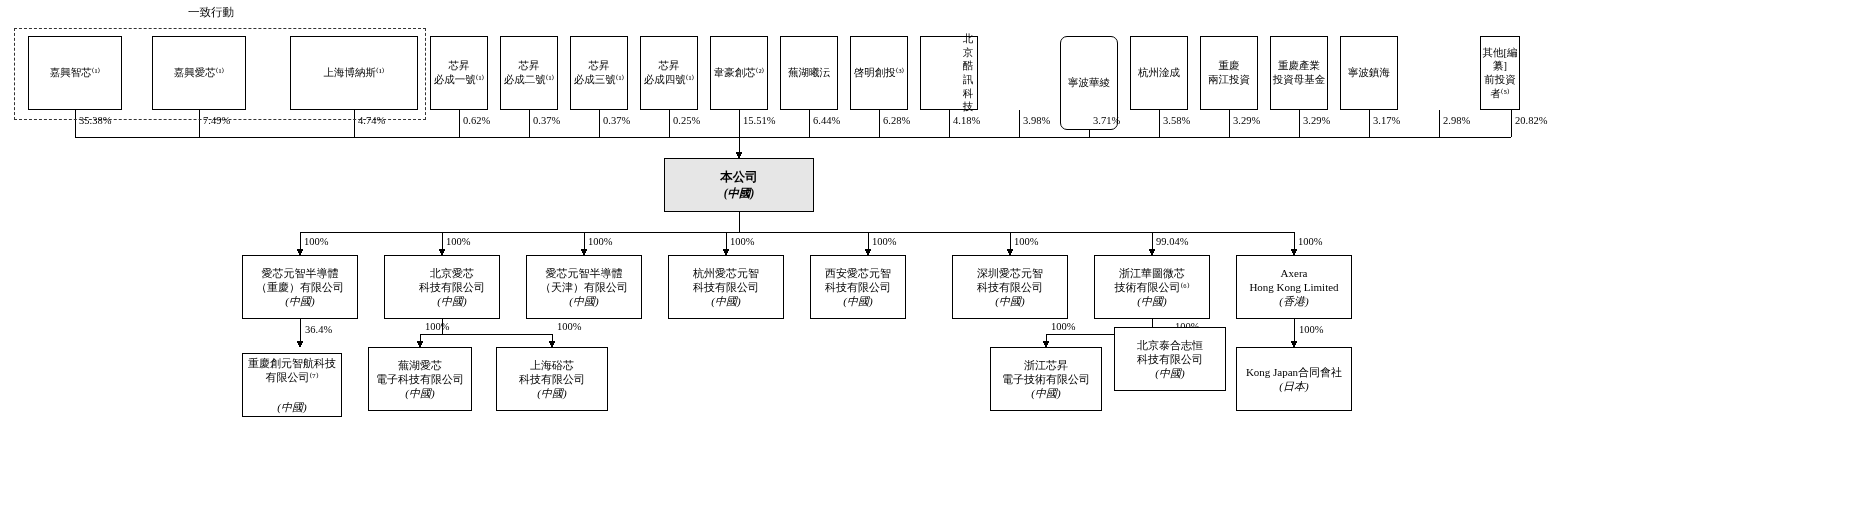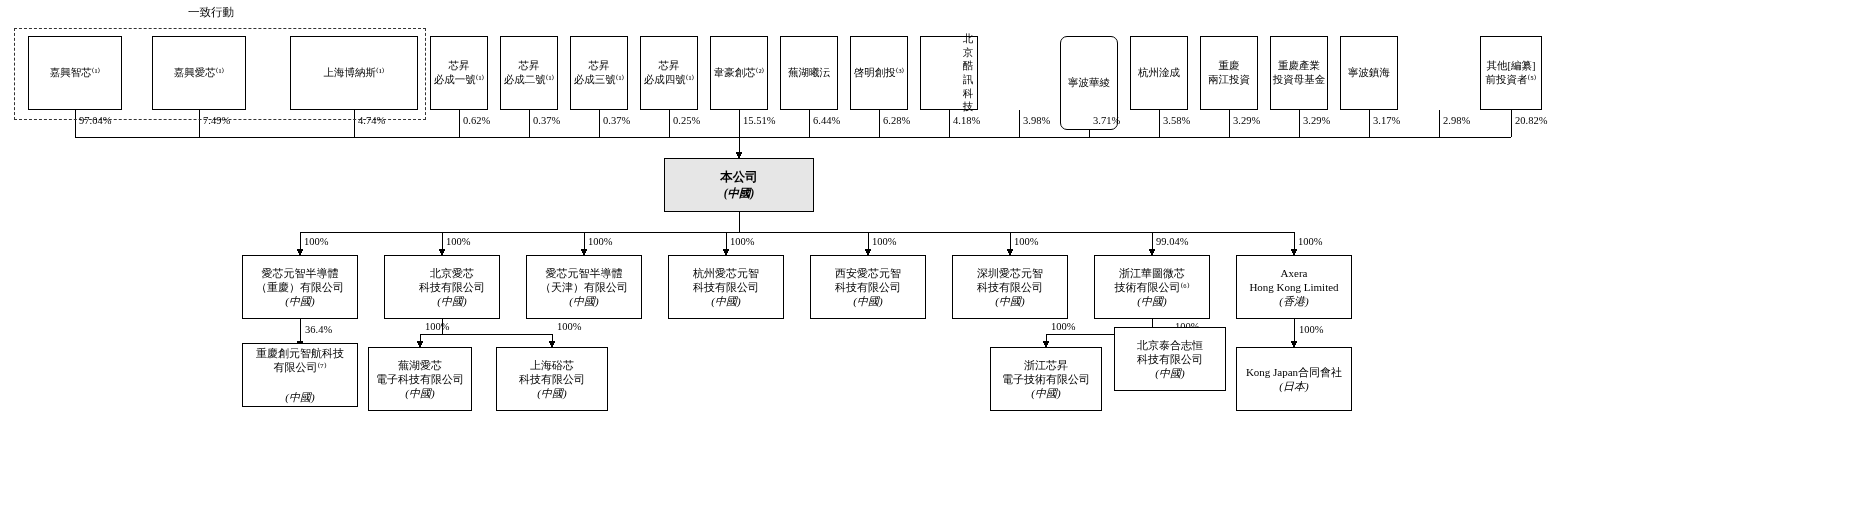--- a/index.html
+++ b/index.html
@@ -85,21 +85,21 @@
   <div class="dashed-box"></div>
   <div class="concert-label">一致行動</div>
 
   <div class="node company" style="left:664px; top:158px; width:150px; height:54px;">
     <div class="nm">本公司</div>
     <div class="rg">(中國)</div>
   </div>
 <div class="node sh" style="left: 28px; top: 36px; width: 94px; height: 74px;">
       <div class="nm">嘉興智芯⁽¹⁾</div>
     </div>
-    <div class="pct" style="left: 79px; top: 115px;">97.04%</div>
+    <div class="pct" style="left: 79px; top: 115px;">35.38%</div>
     <div class="node sh" style="left: 152px; top: 36px; width: 94px; height: 74px;">
       <div class="nm">嘉興愛芯⁽¹⁾</div>
     </div>
     <div class="pct" style="left: 203px; top: 115px; font-family: Liberation Serif, serif;">7.49%</div>
     <div class="node sh" style="left: 290px; top: 36px; width: 128px; height: 74px;">
       <div class="nm">上海博納斯⁽¹⁾</div>
     </div>
     <div class="pct" style="left: 358px; top: 115px;">4.74%</div>
     <div class="node sh" style="left: 430px; top: 36px; width: 58px; height: 74px;">
       <div class="nm">芯昇
@@ -155,21 +155,21 @@
     <div class="node sh" style="left: 1270px; top: 36px; width: 58px; height: 74px;">
       <div class="nm">重慶產業
 投資母基金</div>
     </div>
     <div class="pct" style="left: 1303px; top: 115px;">3.29%</div>
     <div class="node sh" style="left: 1340px; top: 36px; width: 58px; height: 74px;">
       <div class="nm">寧波鎮海</div>
     </div>
     <div class="pct" style="left: 1373px; top: 115px;">3.17%</div>
     <div class="pct" style="left: 1443px; top: 115px;">2.98%</div>
-    <div class="node sh" style="left: 1480px; top: 36px; width: 62px; height: 74px;">
+    <div class="node sh" style="left: 1480px; top: 36px; width: 40px; height: 74px;">
       <div class="nm">其他[編纂]
 前投資者⁽⁵⁾</div>
     </div>
     <div class="pct" style="left: 1515px; top: 115px;">20.82%</div>
     <div class="pct" style="left: 304px; top: 236px;">100%</div>
     <div class="node sub" style="left: 242px; top: 255px; width: 116px; height: 64px;">
       <div class="nm">愛芯元智半導體
 （重慶）有限公司</div>
       <div class="rg">(中國)</div>
     </div>
@@ -185,21 +185,21 @@
 （天津）有限公司</div>
       <div class="rg">(中國)</div>
     </div>
     <div class="pct" style="left: 730px; top: 236px;">100%</div>
     <div class="node sub" style="left: 668px; top: 255px; width: 116px; height: 64px;">
       <div class="nm">杭州愛芯元智
 科技有限公司</div>
       <div class="rg">(中國)</div>
     </div>
     <div class="pct" style="left: 872px; top: 236px;">100%</div>
-    <div class="node sub" style="left: 810px; top: 255px; width: 116px; height: 64px;">
+    <div class="node sub" style="left: 810px; top: 255px; width: 96px; height: 64px;">
       <div class="nm">西安愛芯元智
 科技有限公司</div>
       <div class="rg">(中國)</div>
     </div>
     <div class="pct" style="left: 1014px; top: 236px;">100%</div>
     <div class="node sub" style="left: 952px; top: 255px; width: 116px; height: 64px;">
       <div class="nm">深圳愛芯元智
 科技有限公司</div>
       <div class="rg">(中國)</div>
     </div>
@@ -214,21 +214,21 @@
       <div class="nm">Axera
 Hong Kong Limited</div>
       <div class="rg">(香港)</div>
     </div>
     <div class="pct" style="left: 305px; top: 324px;">36.4%</div>
     <div class="pct" style="left: 425px; top: 321px;">100%</div>
     <div class="pct" style="left: 557px; top: 321px;">100%</div>
     <div class="pct" style="left: 1051px; top: 321px;">100%</div>
     <div class="pct" style="left: 1175px; top: 321px;">100%</div>
     <div class="pct" style="left: 1299px; top: 324px;">100%</div>
-    <div class="node sub" style="left: 242px; top: 343px; width: 116px; height: 64px; gap: 16px;">
+    <div class="node sub" style="left: 242px; top: 353px; width: 100px; height: 64px; gap: 16px;">
       <div class="nm">重慶創元智航科技
 有限公司⁽⁷⁾</div>
       <div class="rg">(中國)</div>
     </div>
     <div class="node sub" style="left: 368px; top: 347px; width: 104px; height: 64px;">
       <div class="nm">蕪湖愛芯
 電子科技有限公司</div>
       <div class="rg">(中國)</div>
     </div>
     <div class="node sub" style="left: 496px; top: 347px; width: 112px; height: 64px; justify-content: center;">

